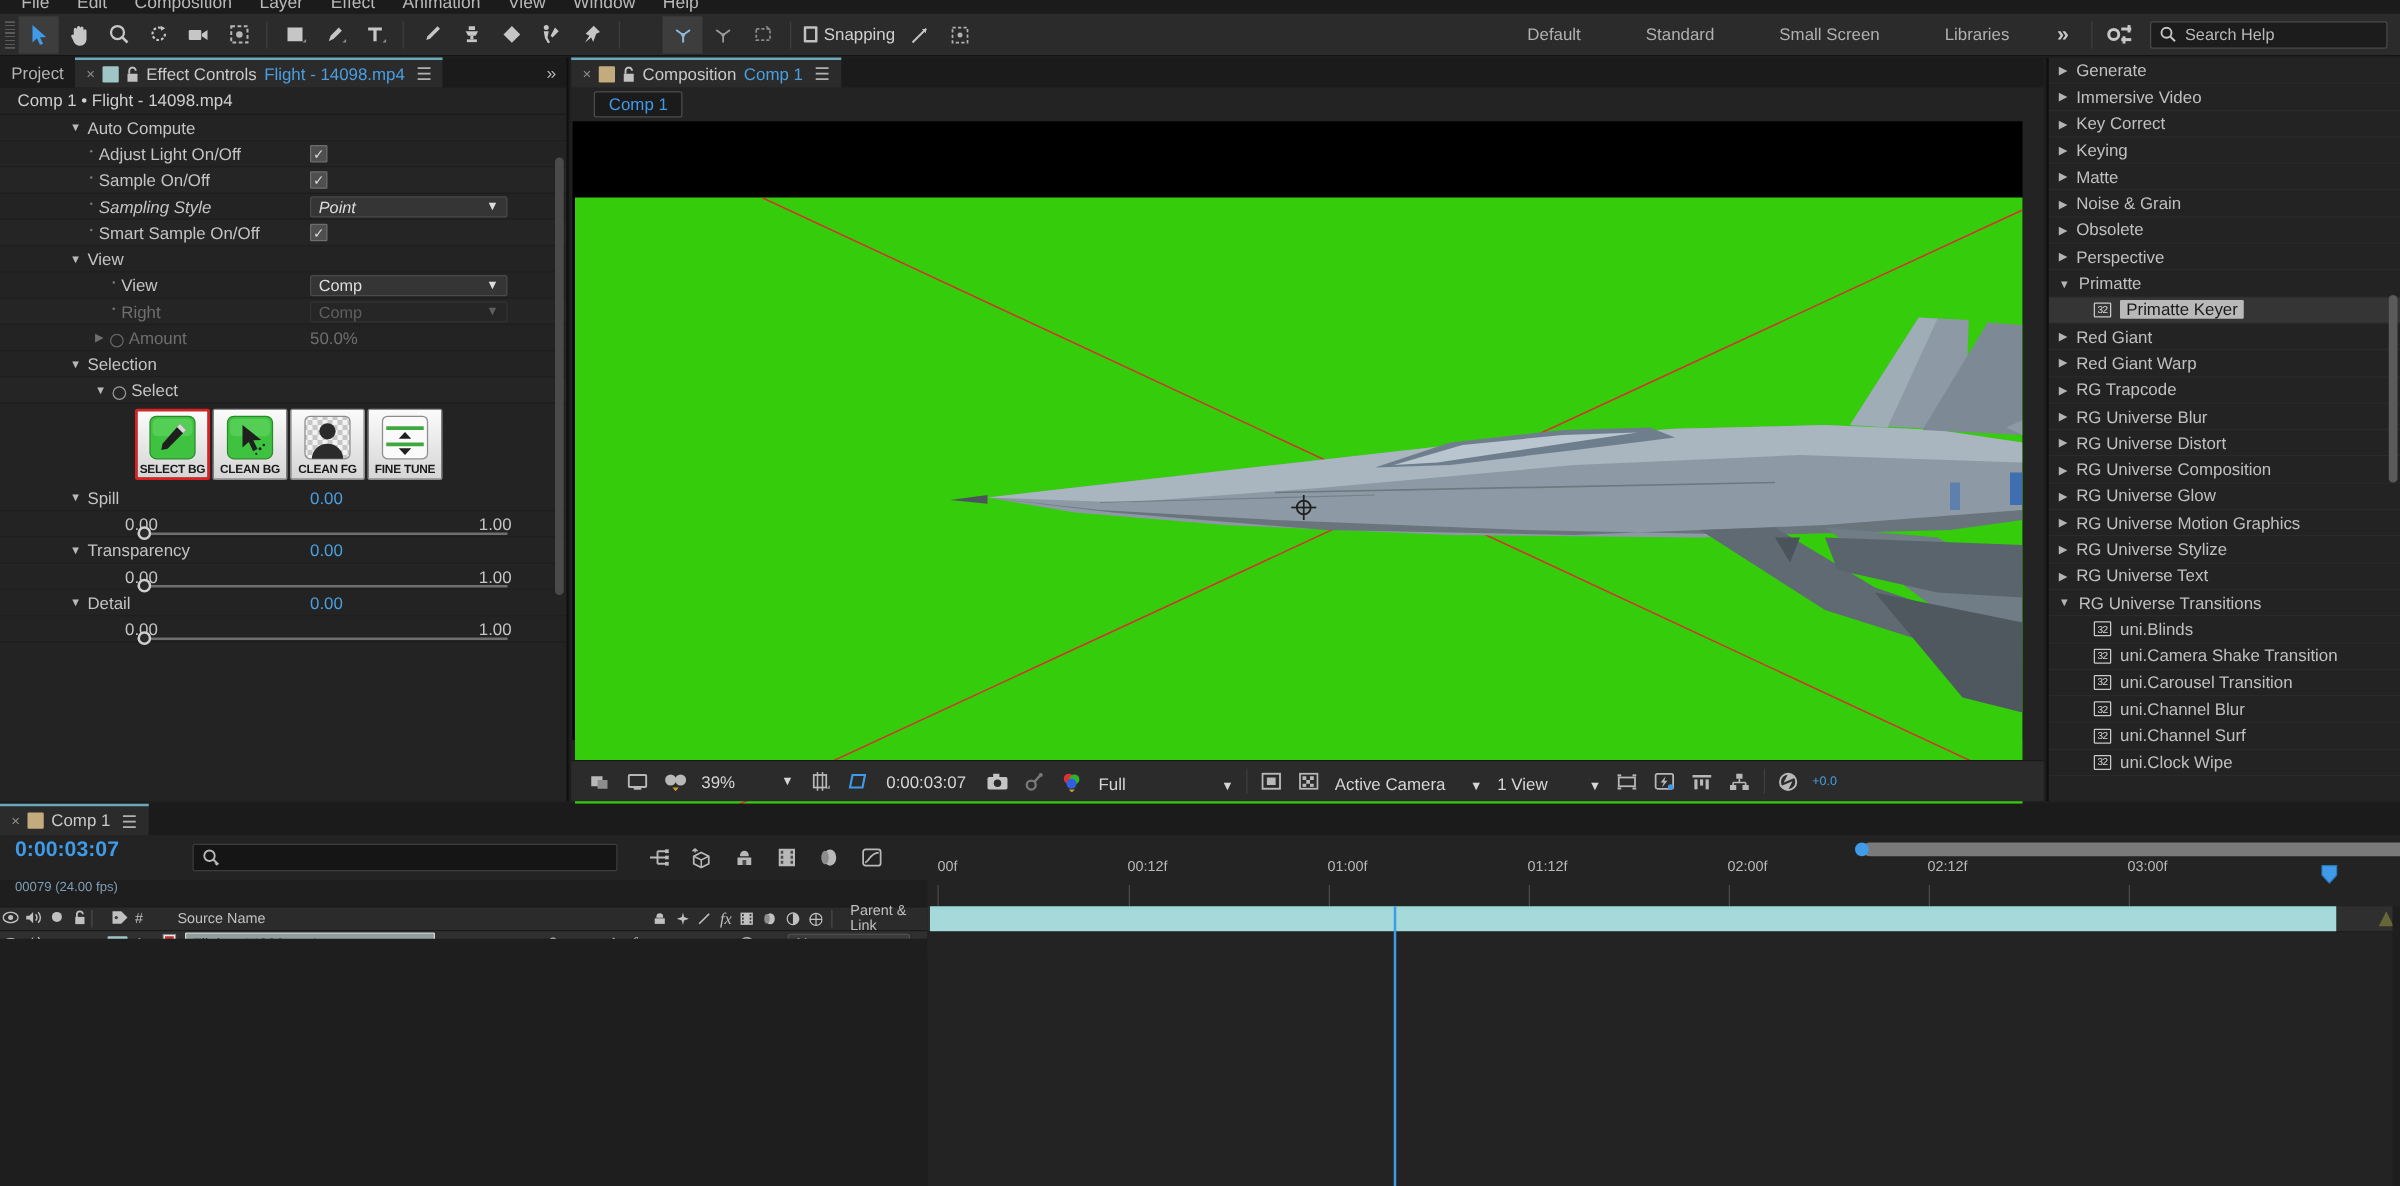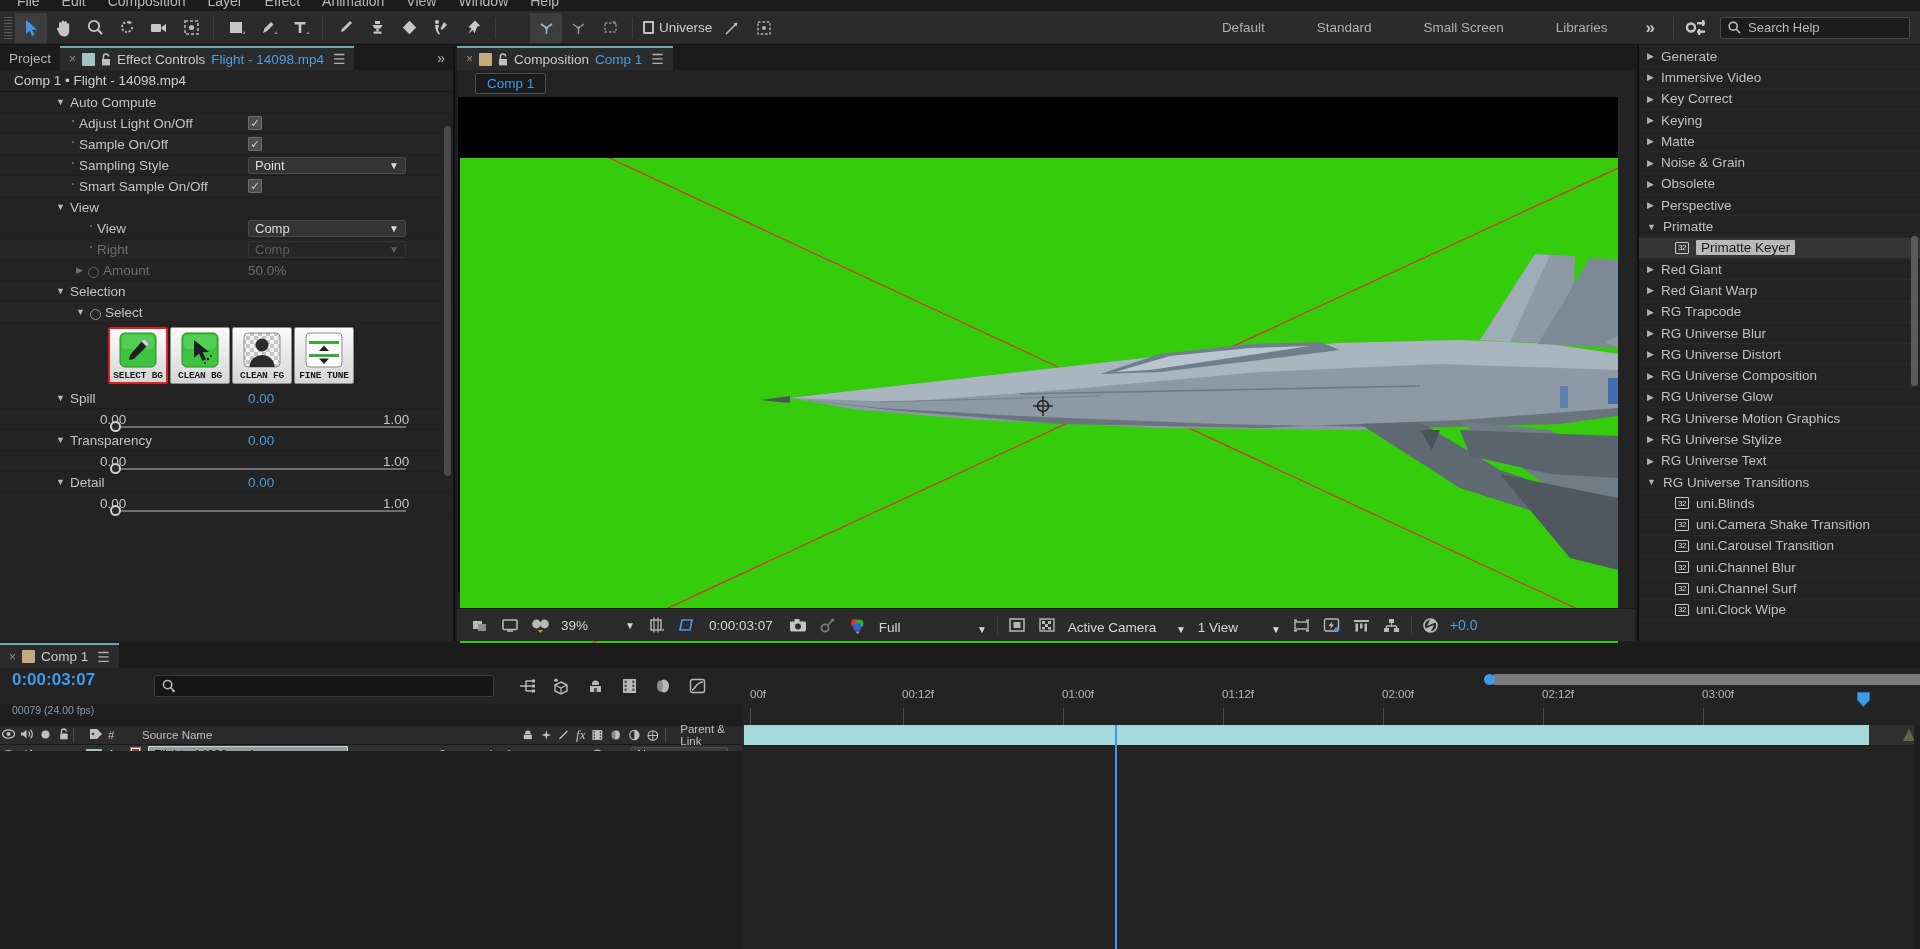--- a/index.html
+++ b/index.html
@@ -88,21 +88,21 @@
   .ddl{ position:absolute; left:248px; width:158px;height:17px; background:#353535;border:1px solid #4a4a4a;
         border-radius:2px; display:flex;align-items:center;padding:0 6px; font-size:13px;color:#ddd;}
   .ddl.dim{ background:#262626; border-color:#333; color:#5f5f5f;}
   .ddl .cv{ margin-left:auto; font-size:10px;}
 
   .autobtn{ position:absolute; left:70px; width:120px; height:19px; background:#2f2f2f;
     border:1px solid #575757; border-radius:2px; display:flex;align-items:center;justify-content:center;
     font-size:13.5px; color:#e2e2e2;}
 
   
-  .pbtns{ display:flex; gap:2px; padding:4px 0 4px 108px; background:#232323;font-family:Liberation Mono, monospace; }
+  .pbtns{ display:flex; gap:2px; padding:4px 0 4px 108px; background:#232323; }
   .pbtn{ width:60px; background:linear-gradient(to bottom,#fbfbfb,#d5d5d5);
          border:1px solid #8d8d8d; border-radius:2px; padding:3px 2px 1px; text-align:center;}
   .pbtn.active{ border:2px solid #e02020; padding:2px 1px 0;}
   .pbtn .glyph{ height:38px; display:flex;align-items:center;justify-content:center;}
   .pbtn .cap{ font-size:9.5px; font-weight:bold; color:#1a1a1a; letter-spacing:-0.2px;
               padding:1px 0 1px; }
   .icbx{ width:40px;height:36px; border-radius:4px; display:block;}
 
   .sldrow{ height:21px; position:relative; border-bottom:1px solid #1e1e1e;}
   .sl-min{ position:absolute; left:100px; top:3px; font-size:13.5px; color:#c4c4c4;}
@@ -128,21 +128,21 @@
   .vbtn{ width:30px;height:26px;display:flex;align-items:center;justify-content:center;position:relative;}
   .vzoom{ width:86px;height:20px;background:#2b2b2b;display:flex;align-items:center;
           padding:0 6px; font-size:13.5px;color:#d6d6d6;}
   .vzoom .cv{margin-left:auto;font-size:10px;}
   .vtc{ font-size:13.5px; color:#d6d6d6; padding:0 10px 0 8px;}
   .vsel{ width:120px;height:20px;background:#2b2b2b;display:flex;align-items:flex-end;
          padding:0 6px;font-size:13.5px;color:#d6d6d6;}
   .vsel .cv{margin-left:auto;font-size:10px;}
   .vsel.cam{width:130px;}
   .vsel.one{width:95px;}
-  .plus{ font-size:14px;color:#4a9fe0;padding-left:4px;}
+  .plus{ font-size:10px;color:#4a9fe0;padding-left:4px;}
   .vsep{width:1px;height:20px;background:#3f3f3f;margin:0 4px;}
 
   
   .fxpanel{ position:absolute; left:1637px; top:46px; width:283px; height:595px;
             background:#232323; border-left:2px solid #101010;}
   .fxlist{ position:absolute; top:0; left:0; width:283px; height:595px; overflow:hidden;}
   .fxrow{ height:21.3px; display:flex; align-items:center; padding-left:8px;
           border-bottom:1px solid #2a2a2a; font-size:13.5px; color:#c0c0c0; white-space:nowrap;}
   .fxrow .ar{ font-size:9px; color:#b4b4b4; margin-right:7px;}
   .fxrow.item{ padding-left:36px; }
@@ -307,21 +307,21 @@
     </div>
     <div class="tbtn">
       <svg width="17" height="17" viewBox="0 0 17 17">
           <path d="M3,4 L14,4 L14,13 L3,13 Z" fill="none" stroke="#8a8a8a" stroke-width="1.4" stroke-dasharray="2.5 1.6"></path>
           <path d="M11,2 L14,5" stroke="#8a8a8a" stroke-width="1.4"></path>
         </svg>
     </div>
     <div class="tsep"></div>
     <div class="snapbox">
       <span class="snapchk"></span>
-      <span class="snaplabel">Universe</span>
+      <span class="snaplabel">Snapping</span>
     </div>
     <div class="tbtn">
       <svg width="16" height="16" viewBox="0 0 16 16">
           <path d="M2,14 L13,3" stroke="#c6c6c6" stroke-width="1.5"></path>
           <path d="M13,3 L9.5,3.3 L12.7,6.5 Z" fill="#c6c6c6"></path>
         </svg>
     </div>
     <div class="tbtn">
       <svg width="16" height="16" viewBox="0 0 16 16">
           <rect x="2" y="2" width="12" height="12" fill="none" stroke="#b0b0b0" stroke-width="1.4" stroke-dasharray="2.6 1.8"></rect>
@@ -388,21 +388,21 @@
           <div class="prow" style="padding-left: 72px;">
             <span class="dot"></span>
             <span class="lbl">Adjust Light On/Off</span>
             <span class="chk">✓</span>
           </div>
           <div class="prow" style="padding-left: 72px;">
             <span class="dot"></span>
             <span class="lbl">Sample On/Off</span>
             <span class="chk">✓</span>
           </div>
-          <div class="prow" style="padding-left: 72px;">
+          <div class="prow" style="padding-left: 72px; font-style: italic;">
             <span class="dot"></span>
             <span class="lbl">Sampling Style</span>
             <span class="ddl">
               <span>Point</span>
               <span class="cv">▼</span>
             </span>
           </div>
           <div class="prow" style="padding-left: 72px;">
             <span class="dot"></span>
             <span class="lbl">Smart Sample On/Off</span>

